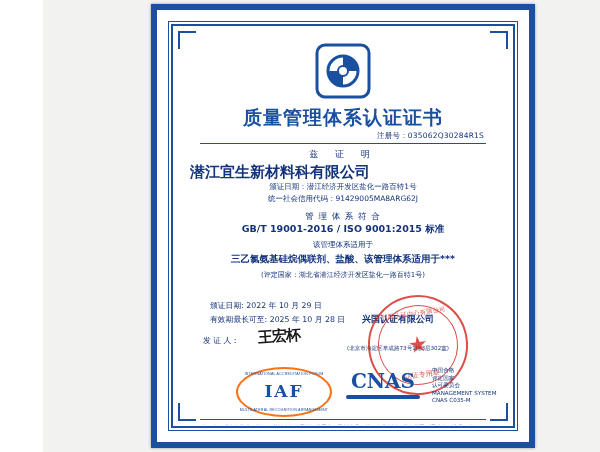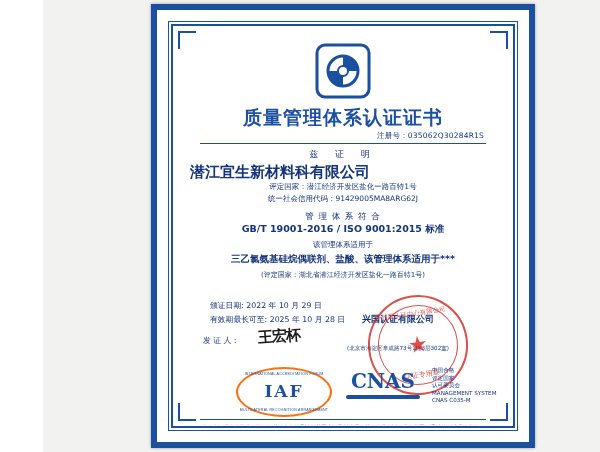--- a/index.html
+++ b/index.html
@@ -377,21 +377,21 @@
             <circle cx="28" cy="28" r="5" fill="none" stroke="#1b4fa0" stroke-width="2"></circle>
           </svg>
         </div>
 
         <div class="main-title">质量管理体系认证证书</div>
         <div class="reg-no">注册号：035062Q30284R1S</div>
         <div class="divider"></div>
 
         <div class="sub-title">兹 证 明</div>
         <div class="company">潜江宜生新材料科有限公司</div>
-        <div class="line-center addr">评定国家：潜江经济开发区盐化一路百特1号</div>
+        <div class="line-center addr">颁证日期：潜江经济开发区盐化一路百特1号</div>
         <div class="line-center credit">统一社会信用代码：91429005MA8ARG62J</div>
 
         <div class="line-center sys-label">管 理 体 系 符 合</div>
         <div class="line-center standards">GB/T 19001-2016 / ISO 9001:2015 标准</div>
 
         <div class="line-center scope-label">该管理体系适用于</div>
         <div class="line-center scope-text">三乙氯氨基硅烷偶联剂、盐酸、该管理体系适用于***</div>
         <div class="line-center scope-note">(评定国家：湖北省潜江经济开发区盐化一路百特1号)</div>
 
         <div class="dates">

